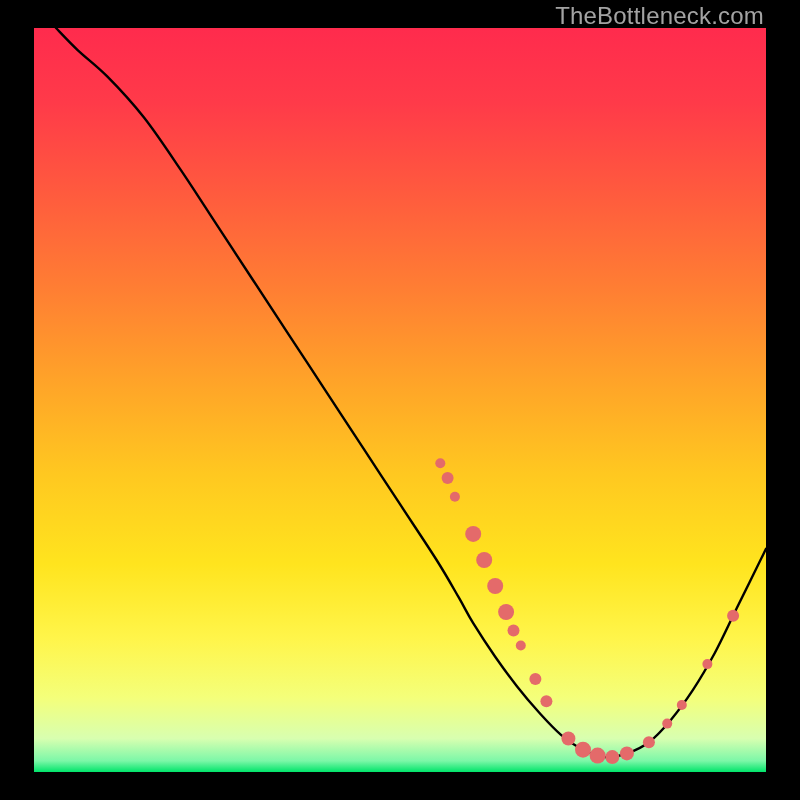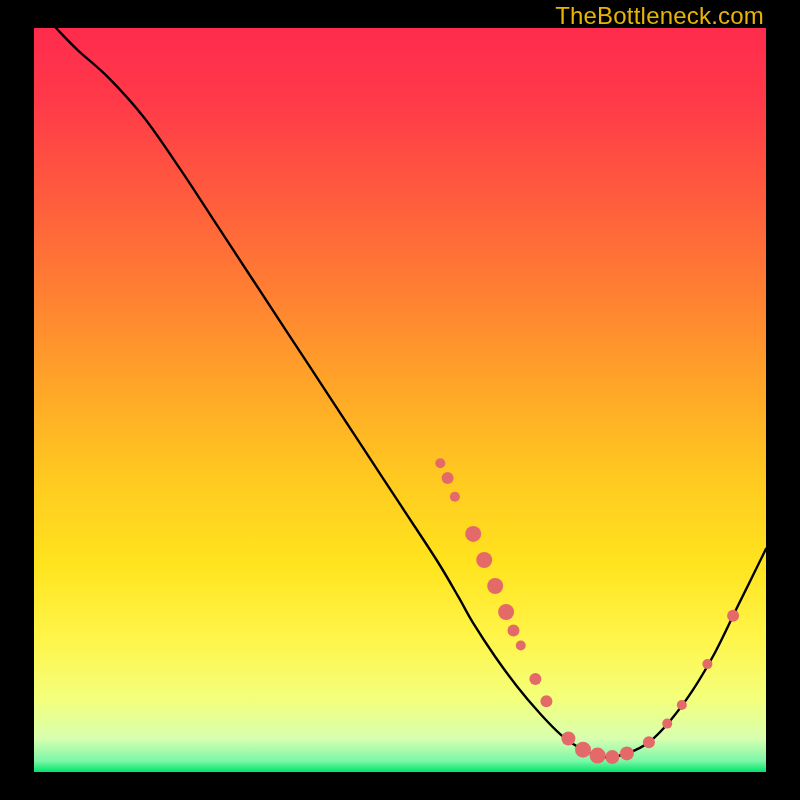--- a/index.html
+++ b/index.html
@@ -24,21 +24,21 @@
     top: 0;
     width: 732px;
     height: 744px;
   }
   .watermark {
     position: absolute;
     top: 2px;
     right: 36px;
     font-family: Arial, Helvetica, sans-serif;
     font-size: 24px;
-    color: #eab308;
+    color: #a3a3a3;
     letter-spacing: 0.2px;
   }
   svg { display: block; }
 </style>
 </head>
 <body>
 
 <div class="watermark">TheBottleneck.com</div>
 
 <div class="frame">

